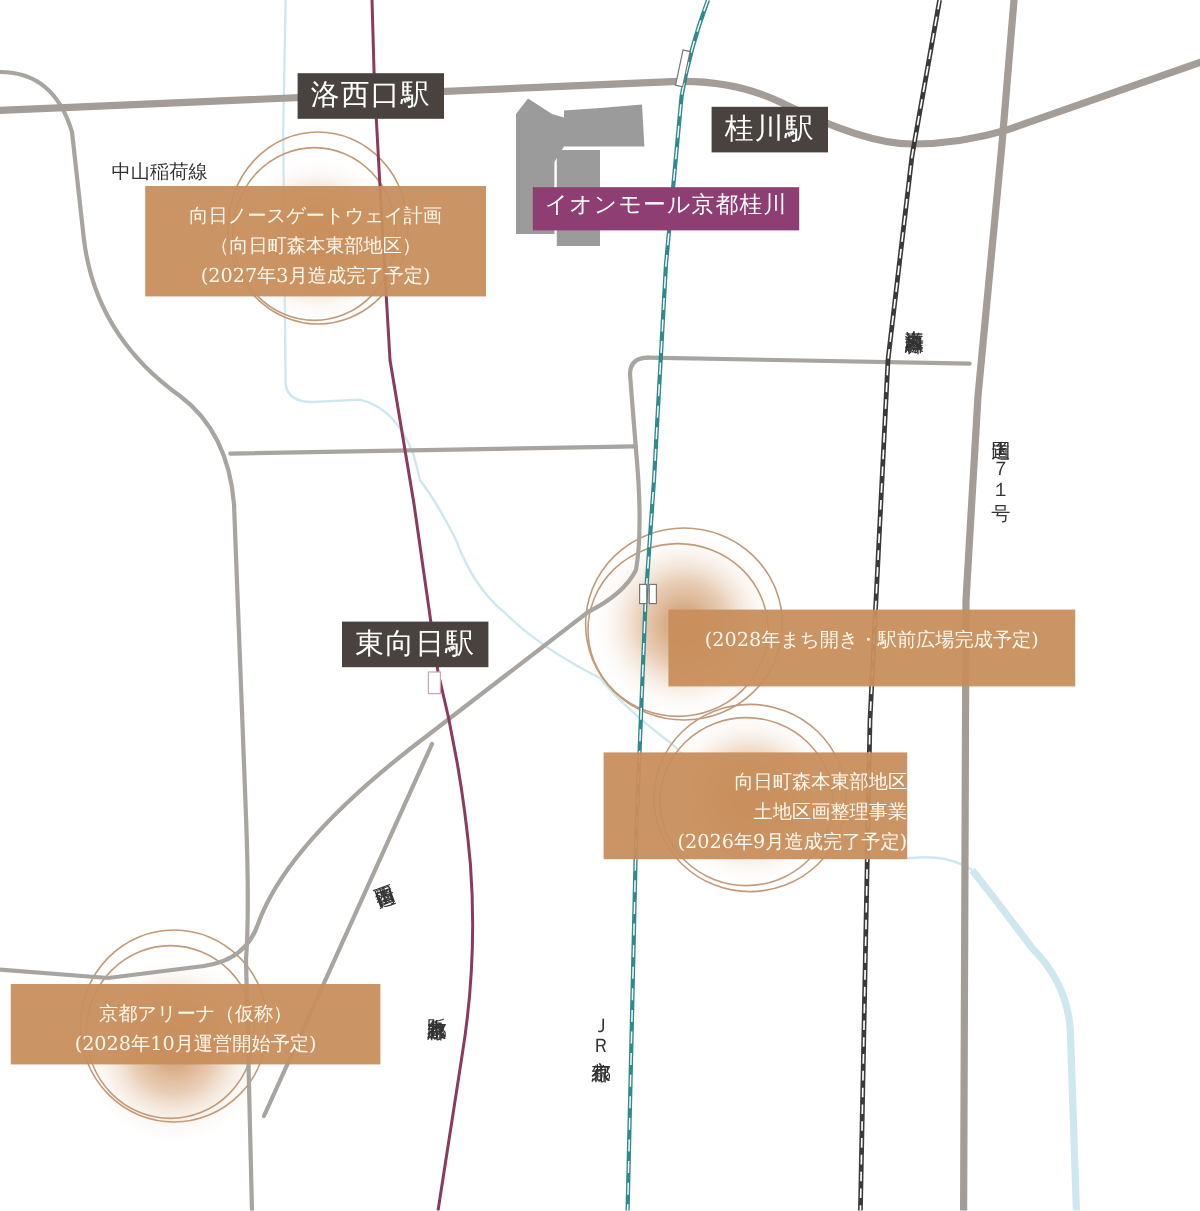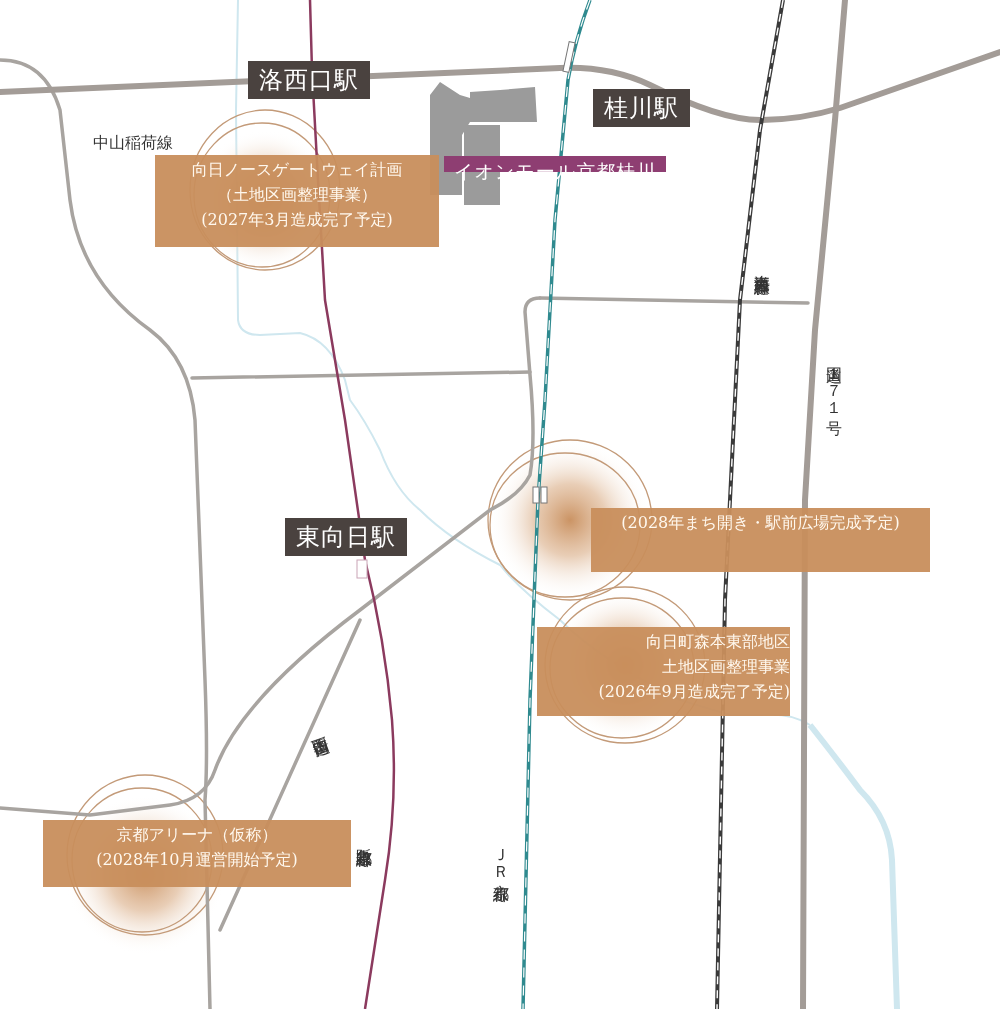--- a/index.html
+++ b/index.html
@@ -8,28 +8,27 @@
   .station {
     position: absolute; background: #4a423f; color: #ffffff;
     font-family: Liberation Sans, sans-serif;
     font-size: 24px; line-height: 38px; height: 38px; padding: 0 11px;
     white-space: nowrap; box-sizing: border-box; letter-spacing: 1px;
   }
   .project {
     position: absolute; background: rgba(200,142,92,0.95); color: #fff8ee;
     font-family: "DejaVu Serif", "Liberation Serif", serif;
     font-size: 16px; line-height: 25px; text-align: center; box-sizing: border-box;
-    padding-top: 2px;
-    margin-left: 34px;
+    padding-top: 12px;
   }
   .project div { white-space: nowrap; }
   .mall {
     position: absolute; background: #8e3e72; color: #ffffff;
-    font-family: Liberation Serif, serif;
-    font-size: 19px; line-height: 32px; height: 16px; padding: 0 10px;
+    font-family: Liberation Mono, monospace;
+    font-size: 19px; line-height: 32px; height: 36px; padding: 0 10px;
     white-space: nowrap; box-sizing: border-box; letter-spacing: 1px;
   }
   .vlabel {
     position: absolute; color: #333333; font-size: 16px;
     font-family: "DejaVu Serif", "Liberation Serif", serif;
     writing-mode: vertical-rl; text-orientation: upright; line-height: 18px; letter-spacing: 1px;
   }
   .hlabel {
     position: absolute; color: #333333; font-size: 16px;
     font-family: "DejaVu Serif", "Liberation Serif", serif; white-space: nowrap;
@@ -109,21 +108,21 @@
   </svg>
 
   <div class="station" style="left:248px; top:61px;">洛西口駅</div>
   <div class="station" style="left:549px; top:89px;margin-left:44px;">桂川駅</div>
   <div class="station" style="left:285px; top:518px;">東向日駅</div>
 
   <div class="mall" style="left:444px; top:156px;">イオンモール京都桂川</div>
 
   <div class="project" style="left:121px; top:155px; width:284px; height:92px;">
     <div>向日ノースゲートウェイ計画</div>
-    <div>（土地区画整理事業）</div>
+    <div>（向日町森本東部地区）</div>
     <div>(2027年3月造成完了予定)</div>
   </div>
   <div class="project" style="left:557px; top:508px; width:339px; height:64px;">
     <div>(2028年まち開き・駅前広場完成予定)</div>
   </div>
   <div class="project" style="left:503px; top:627px; width:253px; height:89px;text-align:right;">
     <div>向日町森本東部地区</div>
     <div>土地区画整理事業</div>
     <div>(2026年9月造成完了予定)</div>
   </div>

